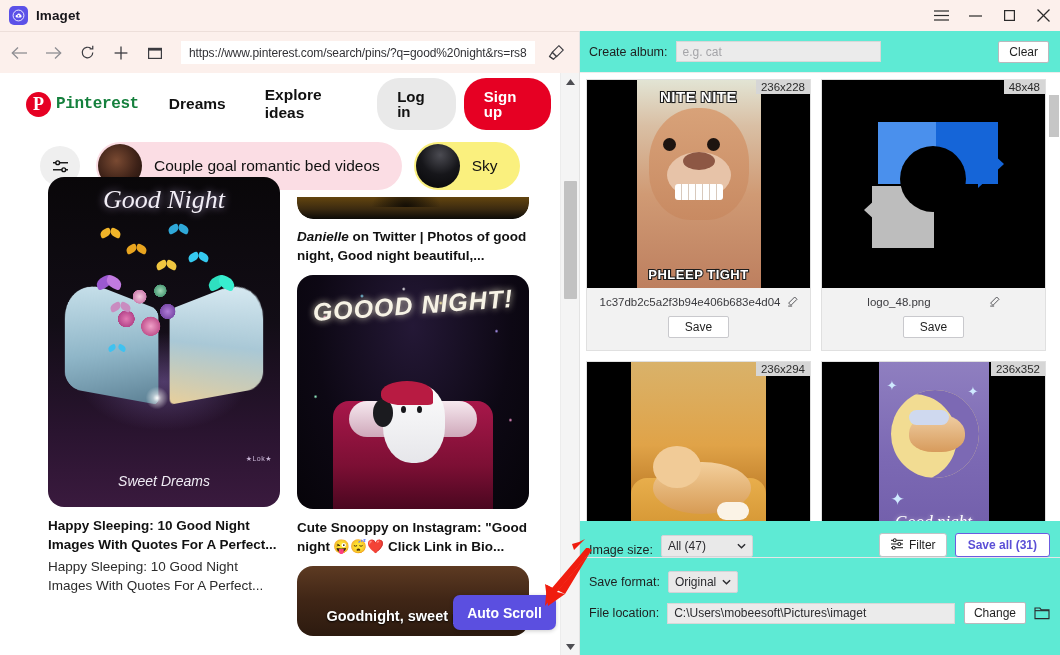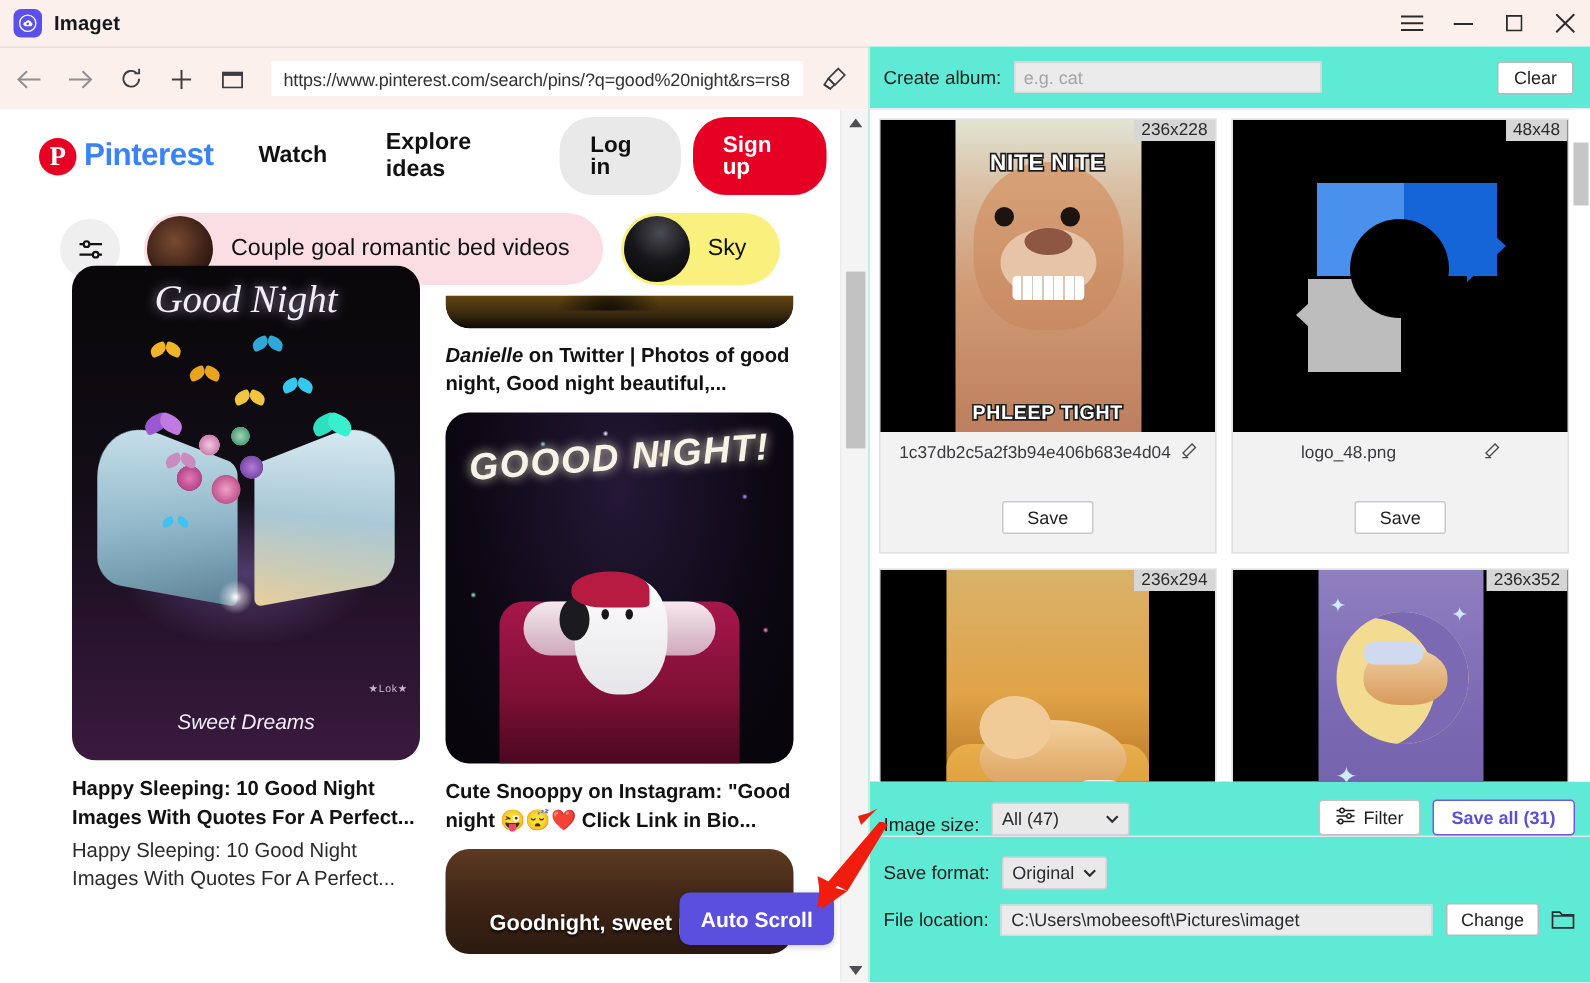--- a/index.html
+++ b/index.html
@@ -62,21 +62,21 @@
   }
   #pin-header {
     height: 62px; display: flex; align-items: center; padding-left: 26px;
   }
   .p-logo-wrap { display: flex; align-items: center; }
   .p-logo-circle {
     width: 25px; height: 25px; border-radius: 50%; background: #e60023;
     display: flex; align-items: center; justify-content: center;
     color: #fff; font-family: "Liberation Serif", serif; font-weight: bold; font-size: 18px;
   }
-  .p-word { margin-left: 5px; font-size: 21px; font-weight: bold; color: #3b82f6; letter-spacing: -.4px; }
+  .p-word { margin-left: 5px; font-size: 16px; font-weight: bold; color: #15803d; letter-spacing: -.4px; font-family: Liberation Mono, monospace; }
   .p-nav { margin-left: 30px; font-size: 15.5px; font-weight: bold; color: #111; }
   .p-nav.second { margin-left: 39px; }
   .p-login {
     margin-left: 26px; background: #e9e9e9; color: #111; font-weight: bold; font-size: 15px;
     border-radius: 22px; padding: 11px 20px; line-height: 1;
   }
   .p-signup {
     margin-left: 8px; background: #e60023; color: #fff; font-weight: bold; font-size: 15px;
     border-radius: 22px; padding: 11px 20px; line-height: 1;
   }
@@ -280,42 +280,42 @@
   }
   .card .dim {
     position: absolute; right: 0; top: 0; background: #d6d6d6; color: #2b2b2b;
     font-size: 11.5px; padding: 1px 5px;
   }
   .card .meta {
     height: 28px; display: flex; align-items: center; justify-content: center; gap: 6px;
     font-size: 11.5px; color: #3a3a3e;
   }
   .card .meta .pen { color: #4a4a4f; font-size: 11px; }
-  .card .savewrap { height: 34px; display: flex; align-items: flex-start; justify-content: center; margin-top: 18px; }
+  .card .savewrap { height: 34px; display: flex; align-items: flex-start; justify-content: center; }
   .card .save {
     background: #fff; border: 1px solid #c9c9cd; font-size: 12px; color: #1f1f1f;
     padding: 3px 16px; border-radius: 2px;
   }
   .art-dog { width: 124px; height: 100%;
     background: linear-gradient(180deg,#e2e4d4 0%, #d9bfa4 22%, #d09a74 55%, #bd7f5f 100%); position: relative; }
   .art-dog .face { position: absolute; left: 12px; top: 28px; width: 100px; height: 112px;
     border-radius: 48% 48% 42% 42%; background: linear-gradient(180deg,#d8a279 0%, #c88a62 100%); }
   .art-dog .snout { position: absolute; left: 30px; top: 72px; width: 64px; height: 46px;
     border-radius: 50%; background: #e7c3a8; }
   .art-dog .nose { position: absolute; left: 46px; top: 72px; width: 32px; height: 18px;
     border-radius: 50%; background: #8d5744; }
   .art-dog .teeth { position: absolute; left: 38px; top: 104px; width: 48px; height: 16px;
     background: repeating-linear-gradient(90deg,#fff 0 6px,#d8c9bc 6px 7px); border-radius: 3px; }
   .art-dog .eye { position: absolute; top: 58px; width: 13px; height: 13px; border-radius: 50%; background: #1d1410; }
   .art-dog .cap, .art-dog .capb {
     position: absolute; left: 0; right: 0; text-align: center; color: #fff;
     font-weight: bold; font-size: 15px; letter-spacing: .5px;
     -webkit-text-stroke: 2.2px #1d1d1d; paint-order: stroke fill;
   }
-  .art-dog .cap { top: 20px; }
+  .art-dog .cap { top: 8px; }
   .art-dog .capb { bottom: 6px; font-size: 13px; }
 
   .art-logo { width: 140px; height: 140px; position: relative; }
   .art-logo .q { position: absolute; width: 62px; height: 62px; }
   .art-logo .q1 { left: 14px; top: 8px; background: #4a90ed; }
   .art-logo .q2 { right: 6px; top: 8px; background: #1565d8; }
   .art-logo .q3 { left: 8px; bottom: 6px; background: #bdbdbd; }
   .art-logo .hole { position: absolute; left: 36px; top: 32px; width: 66px; height: 66px;
     border-radius: 50%; background: #000; }
   .art-logo .tri { position: absolute; width: 0; height: 0; }
@@ -508,21 +508,21 @@
     </div>
   </div>
 
   <div id="webview">
 
     <div id="pin-header">
       <div class="p-logo-wrap">
         <div class="p-logo-circle">P</div>
         <div class="p-word">Pinterest</div>
       </div>
-      <div class="p-nav">Watch</div>
+      <div class="p-nav">Dreams</div>
       <div class="p-nav second">Explore ideas</div>
       <div class="p-login">Log in</div>
       <div class="p-signup">Sign up</div>
       <div class="p-chev">
         <svg width="15" height="9" viewBox="0 0 15 9">
             <polyline points="1,1 7.5,7.6 14,1" fill="none" stroke="currentColor" stroke-width="1.7"></polyline>
           </svg>
       </div>
     </div>
 

